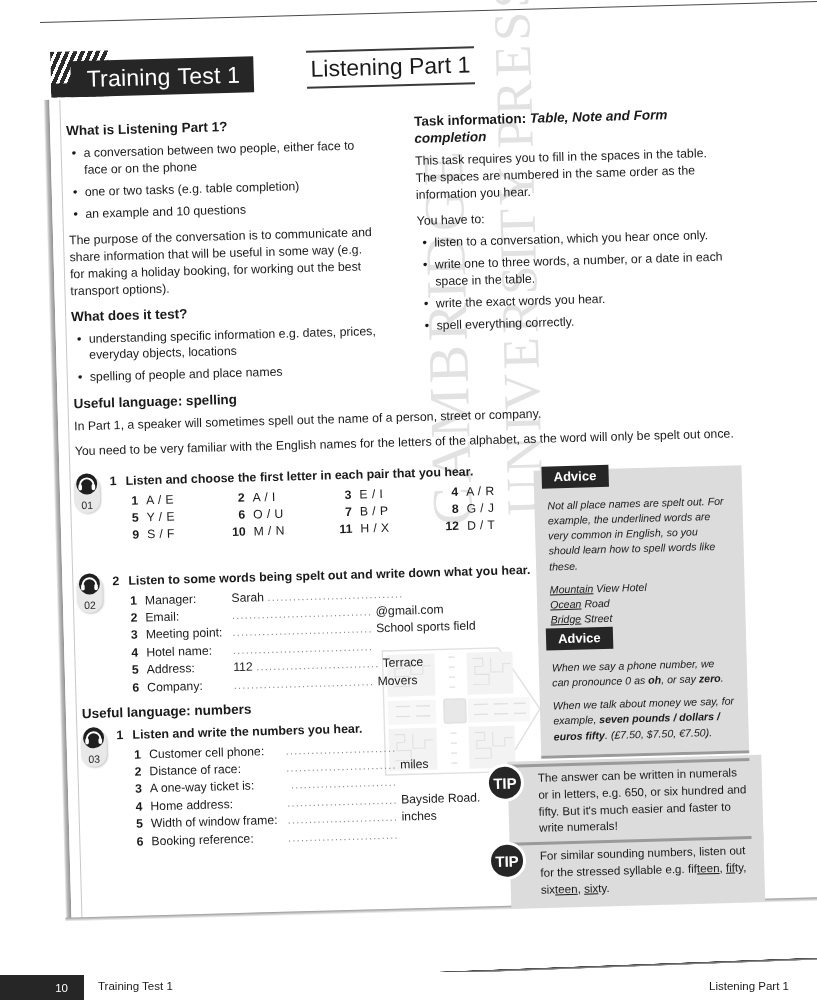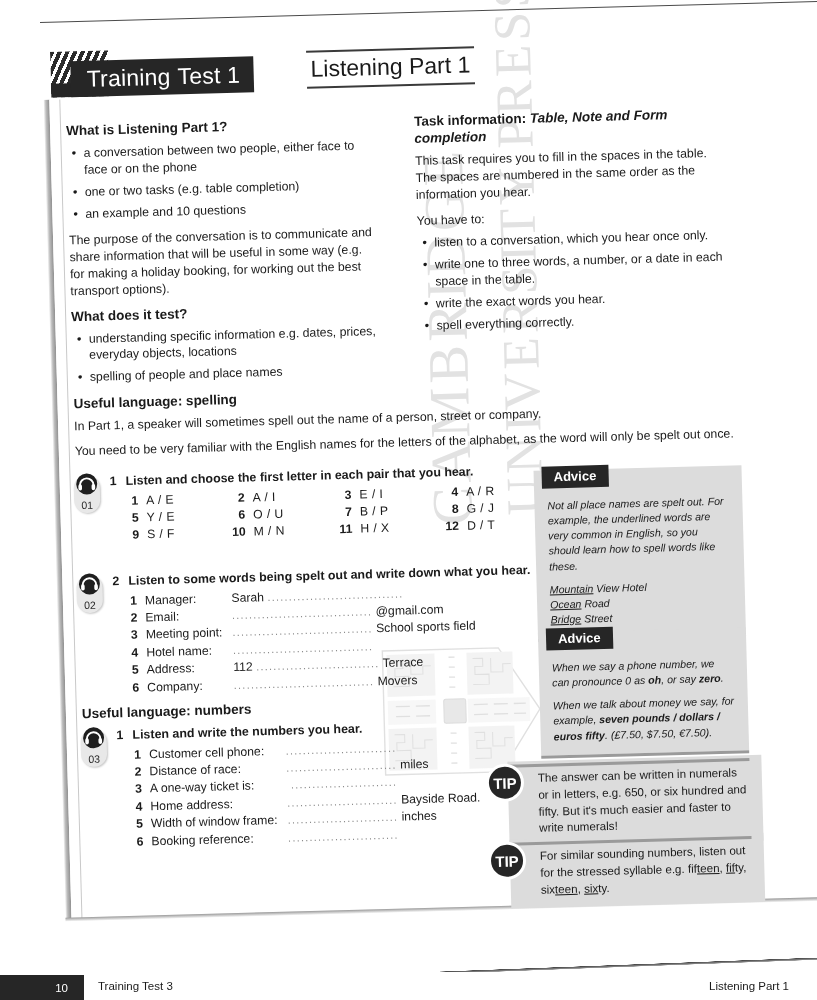--- a/index.html
+++ b/index.html
@@ -442,17 +442,17 @@
       <div class="tbody" style="width:212px"><span>For similar sounding numbers, listen out for the stressed syllable e.g. fif</span><span class="u">teen</span><span>, </span><span class="u">fif</span><span>ty, six</span><span class="u">teen</span><span>, </span><span class="u">six</span><span>ty.</span></div>
       <div class="tbase" style="width:242px;bottom:-6px"></div>
     </div>
 
   </div>
 
   <div class="footer-rule"></div>
 
   <div class="footer">
     <div class="pgbox">10</div>
-    <div class="fl">Training  Test 3</div>
+    <div class="fl">Training  Test 1</div>
     <div class="fr">Listening Part 1</div>
   </div>
 
 </div>
 
 </body></html>

